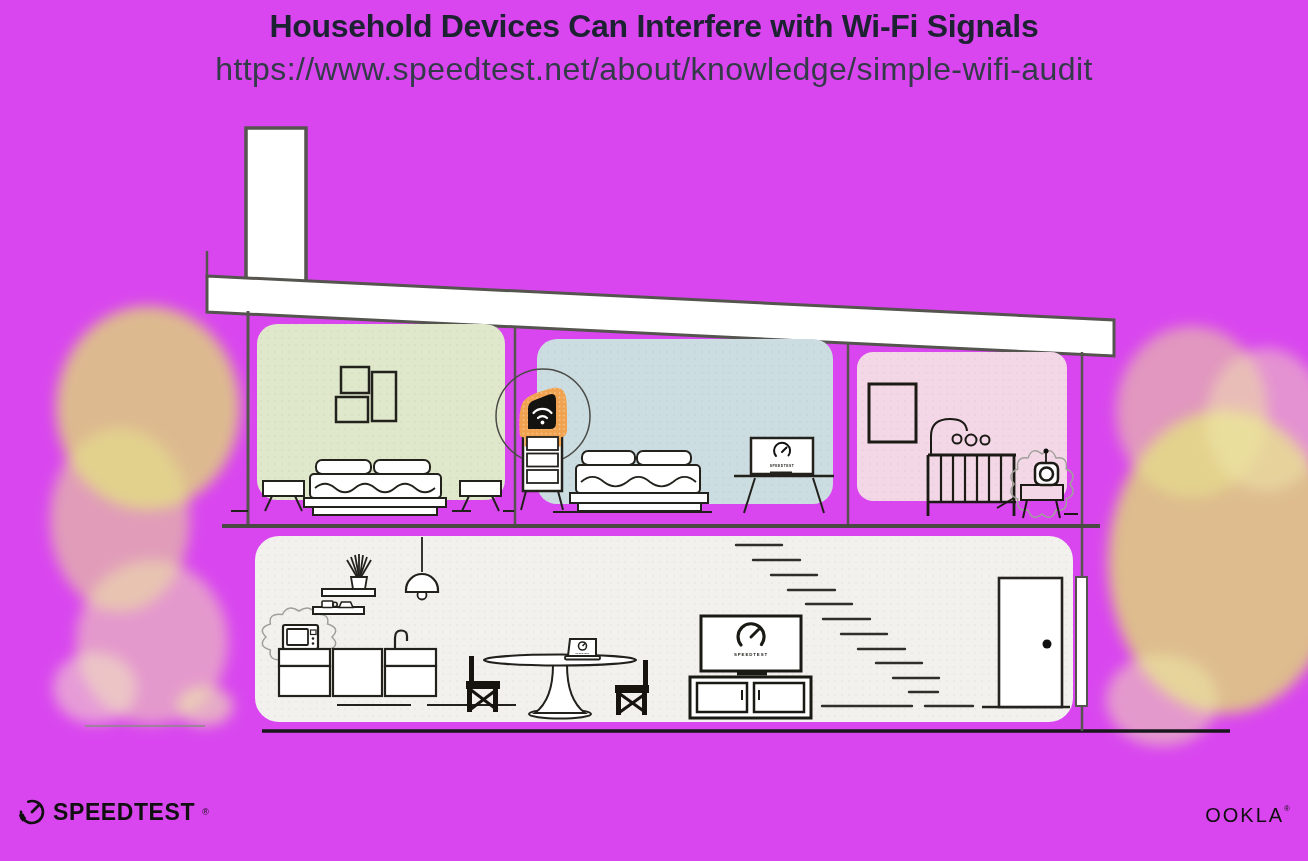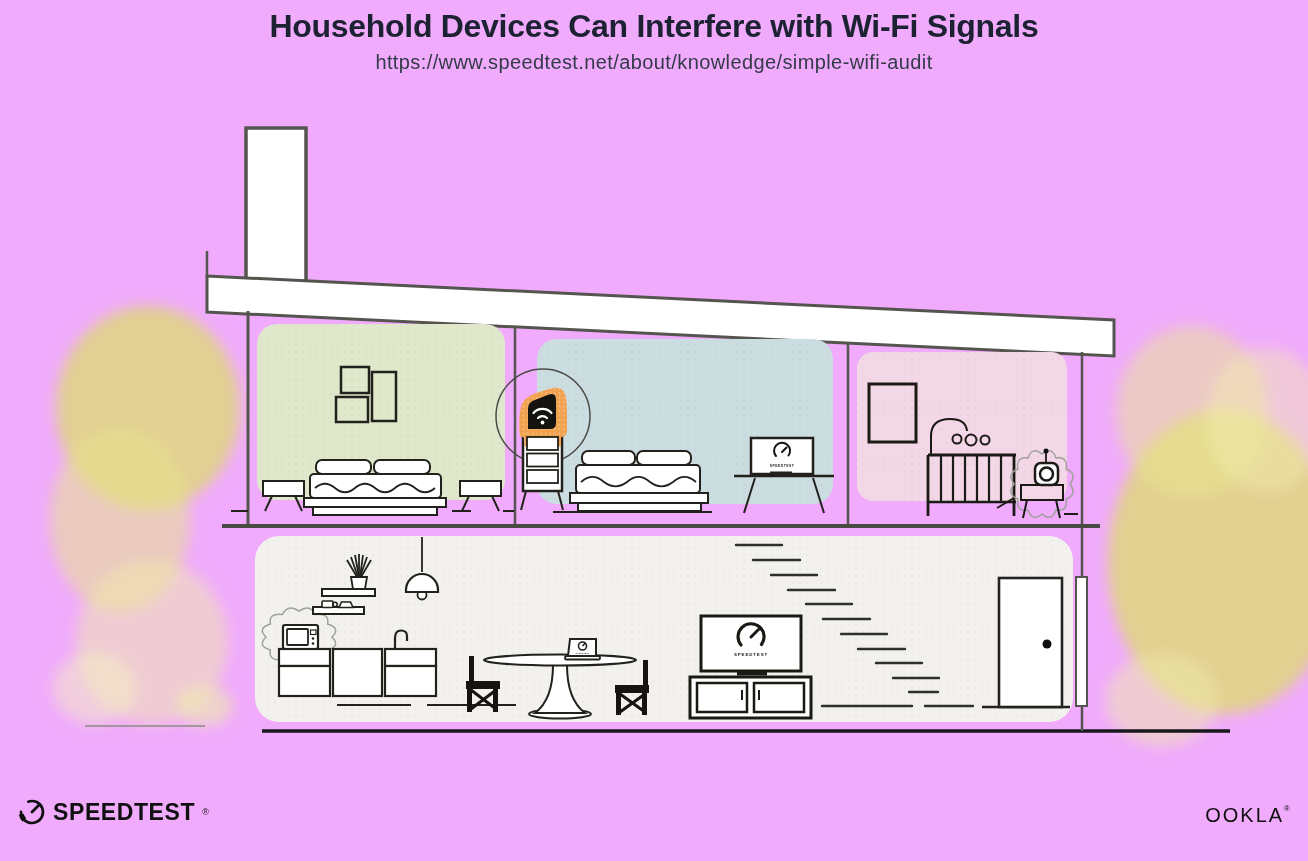--- a/index.html
+++ b/index.html
@@ -7,26 +7,26 @@
     --line-gray:#55544e;
     --ink:#17150f;
     --orange:#f0a24f;
     --green:#dfe8cb;
     --blue:#ccdde1;
     --pink:#f3d7e6;
     --floor:#f2f1ee;
     --bush:#dfda75;
   }
   html,body{margin:0;padding:0;background:#fff;}
-  .page{position:relative;width:1308px;height:861px;background:#f0abfc;overflow:hidden;
+  .page{position:relative;width:1308px;height:861px;background:#d946ef;overflow:hidden;
         font-family:"Liberation Sans",sans-serif;}
   .title{position:absolute;top:8px;left:0;width:100%;text-align:center;
          font-size:32px;font-weight:700;letter-spacing:-0.3px;color:var(--title-ink);}
   .url{position:absolute;top:51px;left:0;width:100%;text-align:center;
-       font-size:20px;font-weight:400;letter-spacing:0.4px;color:#333a48;}
+       font-size:32px;font-weight:400;letter-spacing:0.4px;color:#333a48;}
   .scene-svg{position:absolute;top:0;left:0;}
   .brand-left{position:absolute;left:18px;top:798px;display:flex;align-items:center;gap:7px;}
   .brand-left .word{font-size:23px;font-weight:700;letter-spacing:0.6px;color:#101010;}
   .brand-left sup{font-size:9px;vertical-align:top;line-height:10px;color:#101010;}
   .brand-right{position:absolute;right:16px;top:804px;color:#101010;
                font-size:20px;font-weight:400;letter-spacing:2px;}
   .brand-right sup{font-size:8px;vertical-align:top;line-height:9px;}
   svg text{font-family:"Liberation Sans",sans-serif;}
 </style>
 </head>

